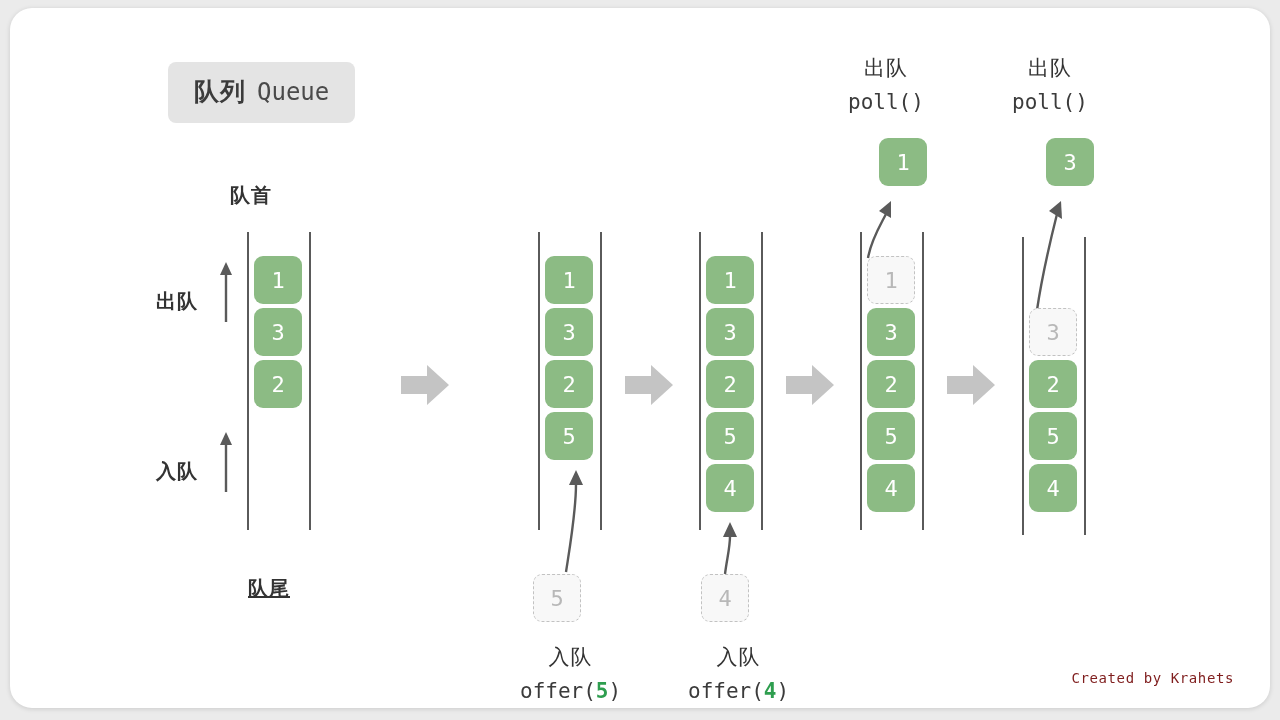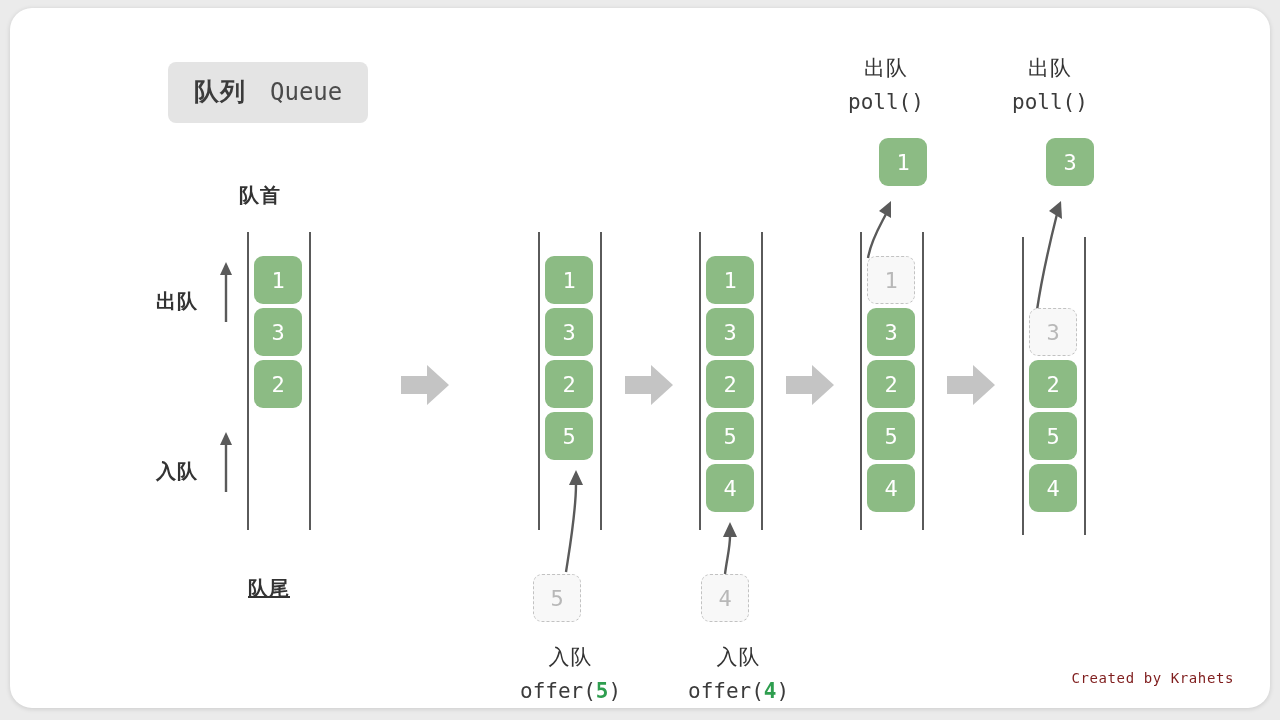--- a/index.html
+++ b/index.html
@@ -18,21 +18,21 @@
     overflow:hidden;
   }
   .abs{position:absolute;margin-top:16px;}
 
   
   #title-chip{
     left:158px;top:38px;
     background:#e4e4e4;
     border-radius:8px;
     padding:13px 26px 15px 26px;
-    display:flex;align-items:baseline;gap:24px;
+    display:flex;align-items:baseline;gap:11px;
     color:#3b3b3b;
   }
   #title-cn{font-size:25px;font-weight:bold;letter-spacing:1px;}
   #title-en{font-family:"DejaVu Sans Mono","Liberation Mono",monospace;font-size:24px;color:#4a4a4a;}
 
   
   .cn-bold{font-size:20px;font-weight:bold;color:#333333;letter-spacing:1px;white-space:nowrap;}
   .op-label{text-align:center;white-space:nowrap;}
   .op-label .l1{font-size:21px;font-weight:500;color:#333;letter-spacing:1px;line-height:34px;}
   .op-label .l2{font-family:"DejaVu Sans Mono","Liberation Mono",monospace;font-size:21px;color:#3b3b3b;line-height:34px;}
@@ -68,21 +68,21 @@
 </head>
 <body>
 
 <div id="card">
 
   <div class="abs" id="title-chip">
     <span id="title-cn">队列</span>
     <span id="title-en">Queue</span>
   </div>
 
-  <div class="abs cn-bold" style="left:229px;top:158px;">队首</div>
+  <div class="abs cn-bold" style="left:220px;top:158px;">队首</div>
   <div class="abs cn-bold" style="left:238px;top:551px;text-decoration:underline;">队尾</div>
 
   <div class="abs cn-bold" style="left:146px;top:264px;">出队</div>
   <div class="abs" style="left:206px;top:236px;">
     <svg width="20" height="62" viewBox="0 0 20 62">
       <line x1="10" y1="62" x2="10" y2="11" stroke="#5a5a5a" stroke-width="2.4"></line>
       <path d="M10 2 L16 15 L4 15 Z" fill="#5a5a5a"></path>
     </svg>
   </div>
 

